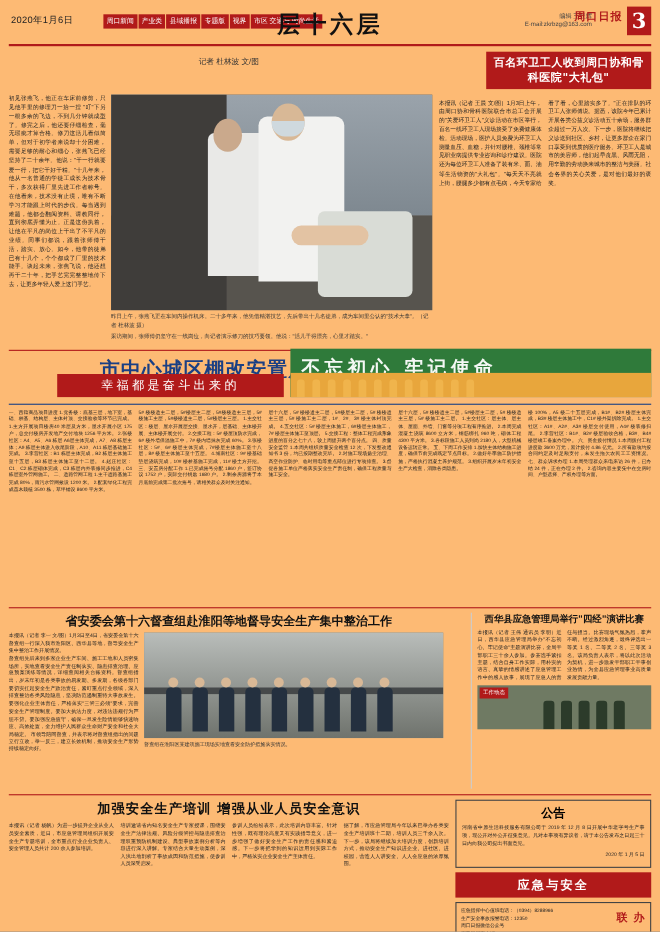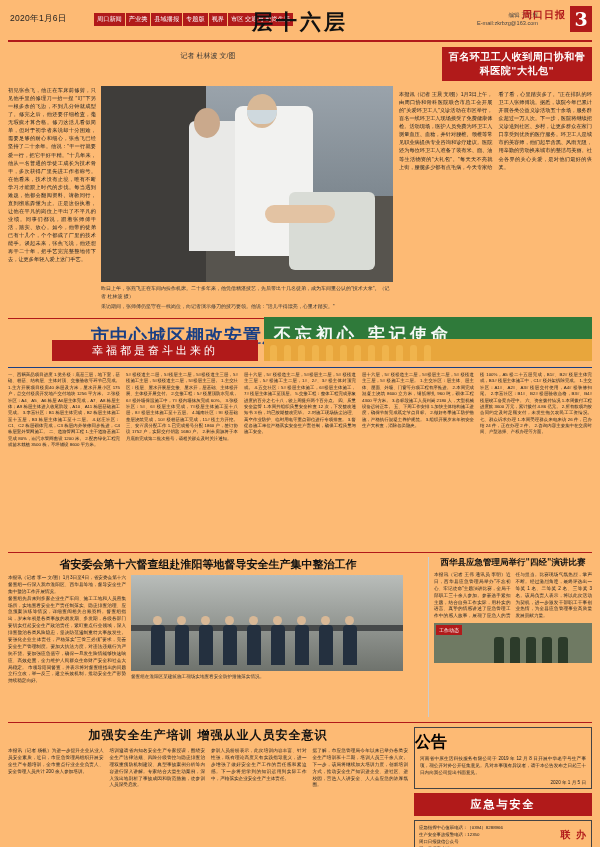--- a/index.html
+++ b/index.html
@@ -85,21 +85,21 @@
   .badge{position:absolute;left:2px;top:2px;background:#b11a1a;color:#fff;font-size:5px;padding:2px 3px;line-height:1.2;}
 
   
   .sec4{margin-top:5px;border-top:1px solid #b11a1a;padding-top:4px;display:flex;gap:6px;height:138px;}
   .s4-left{width:400px;}
   .s4-head{text-align:center;font-weight:bold;font-size:12px;color:#111;font-family:"DejaVu Serif",serif;letter-spacing:1px;}
   .s4-cols{display:flex;gap:6px;margin-top:4px;font-size:4.6px;line-height:1.5;color:#222;text-align:justify;}
   .s4-cols>div{flex:1;}
   .s4-right{flex:1;}
   .notice{border:1px solid #444;height:60px;position:relative;}
-  .notice .nt{font-weight:bold;font-size:16px;padding-top:4px;font-family:Liberation Sans, sans-serif;}
+  .notice .nt{text-align:center;font-weight:bold;font-size:11px;padding-top:4px;font-family:Liberation Sans, sans-serif;}
   .notice .nb{font-size:4.6px;line-height:1.5;padding:3px 5px;color:#222;text-align:justify;}
   .notice .nd{font-size:4.6px;text-align:right;padding:0 5px;color:#222;}
   .redbar{margin-top:4px;background:#b11a1a;color:#fff;text-align:center;font-size:11px;font-weight:bold;
     padding:4px;letter-spacing:2px;font-family:"DejaVu Serif",serif;}
   .footbox{margin-top:4px;border:1px solid #444;font-size:4.4px;line-height:1.6;padding:3px 4px;color:#222;position:relative;}
   .footbox .stamp{position:absolute;right:4px;top:6px;font-size:10px;color:#b11a1a;font-weight:bold;
     font-family:"DejaVu Serif",serif;letter-spacing:1px;}
 </style>
 </head>
 <body>

